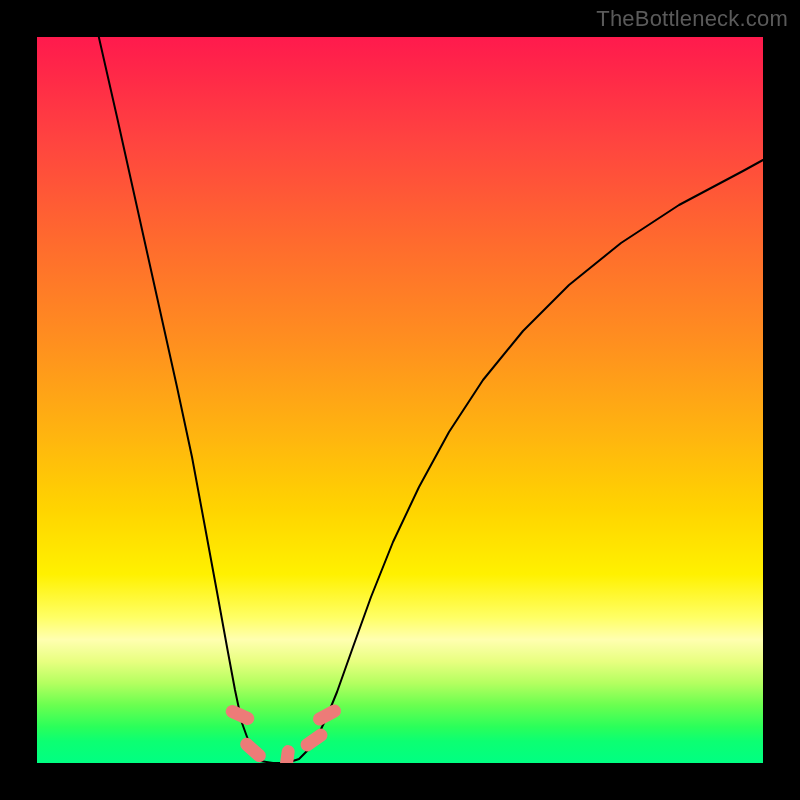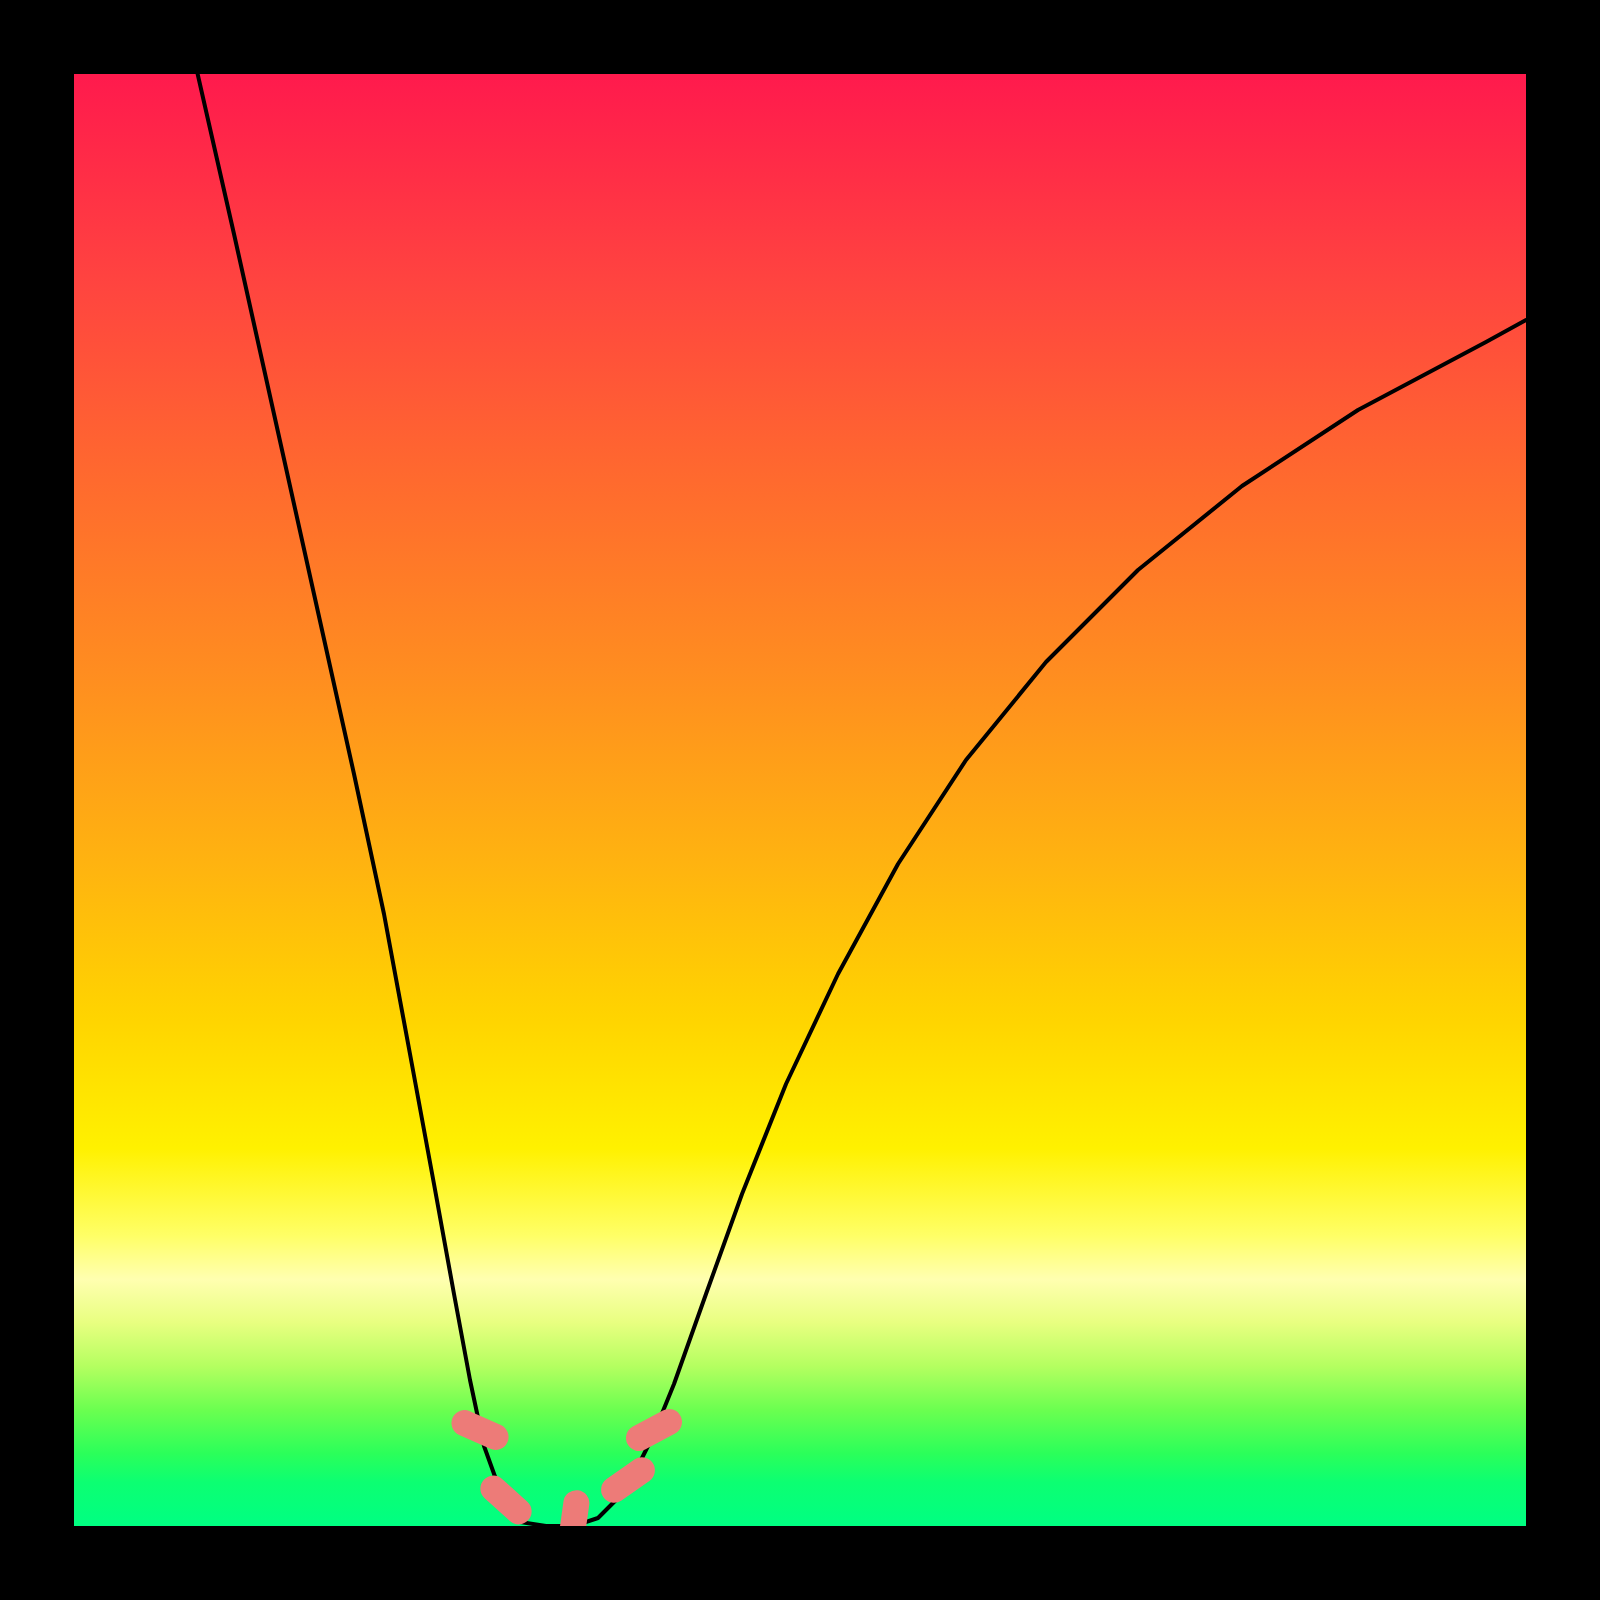--- a/index.html
+++ b/index.html
@@ -73,13 +73,14 @@
           <rect x="-6.5" y="-15" width="13" height="30" rx="6.5" ry="6.5" fill="#ed7b78" stroke="#e06a66" stroke-width="0" transform="translate(203,678) rotate(-66)"></rect>
           <rect x="-6.5" y="-15" width="13" height="30" rx="6.5" ry="6.5" fill="#ed7b78" stroke="#e06a66" stroke-width="0" transform="translate(216,713) rotate(-48)"></rect>
           <rect x="-6.5" y="-15" width="13" height="30" rx="6.5" ry="6.5" fill="#ed7b78" stroke="#e06a66" stroke-width="0" transform="translate(250,723) rotate(8)"></rect>
           <rect x="-6.5" y="-15" width="13" height="30" rx="6.5" ry="6.5" fill="#ed7b78" stroke="#e06a66" stroke-width="0" transform="translate(277,703) rotate(55)"></rect>
           <rect x="-6.5" y="-15" width="13" height="30" rx="6.5" ry="6.5" fill="#ed7b78" stroke="#e06a66" stroke-width="0" transform="translate(290,678) rotate(62)"></rect>
         </g>
     </svg>
 
   </div>
 
+  <div class="watermark">TheBottleneck.com</div>
 </div>
 
 </body></html>

